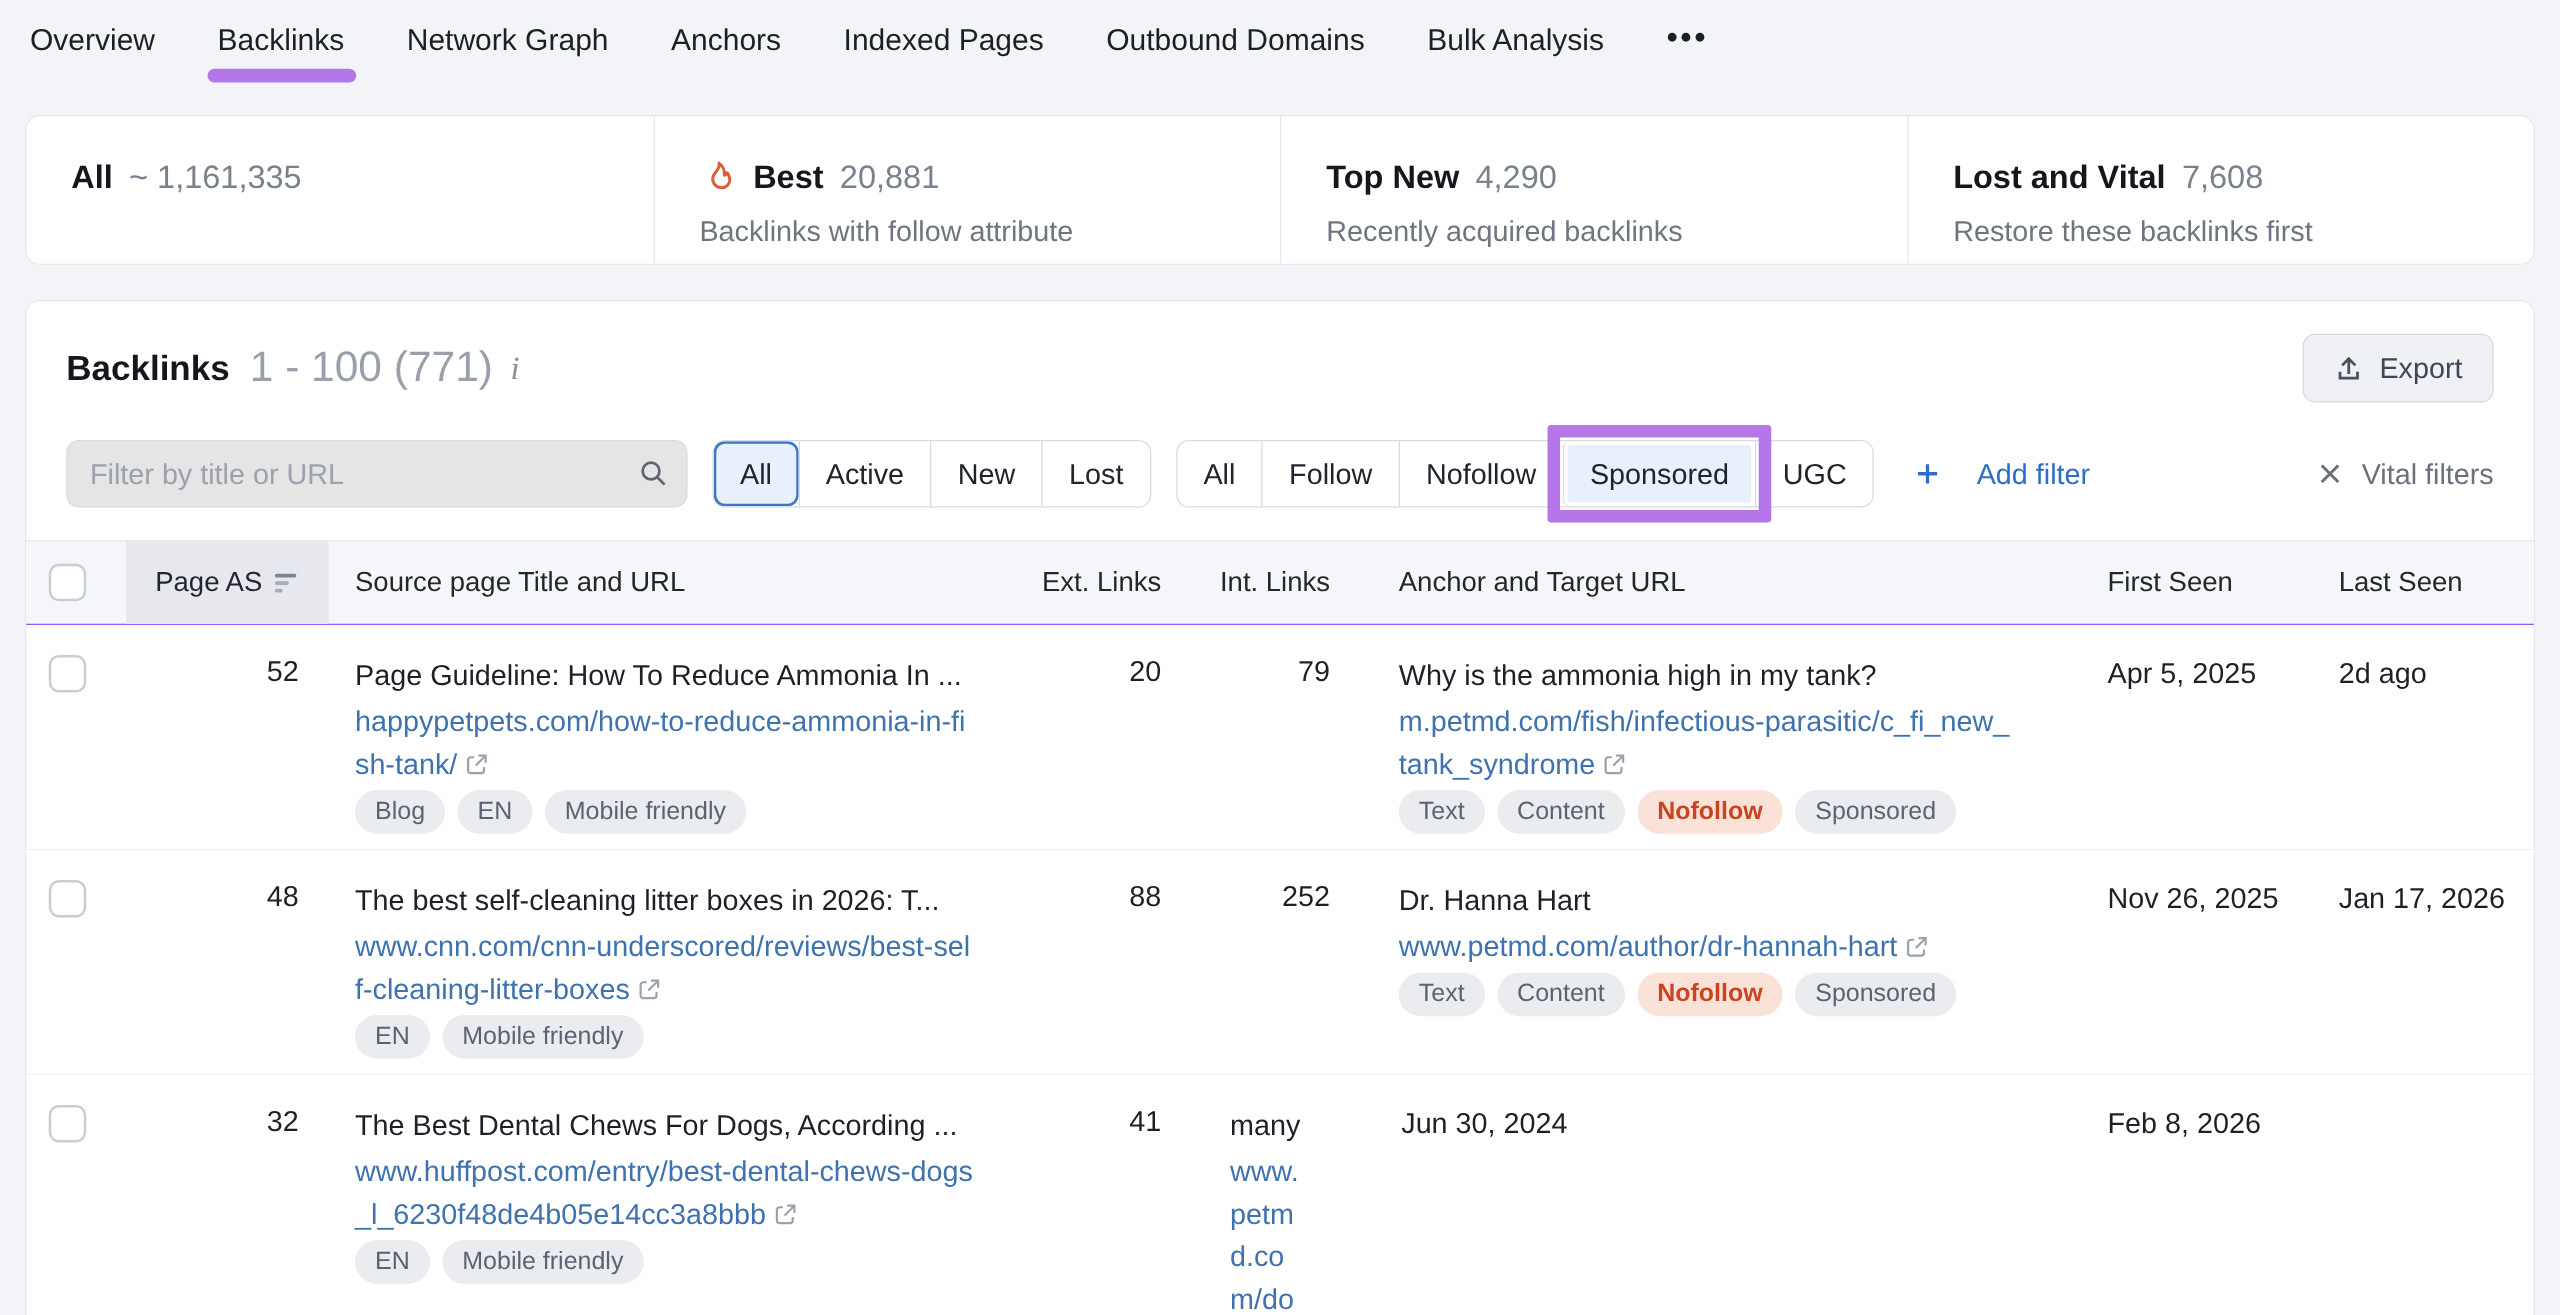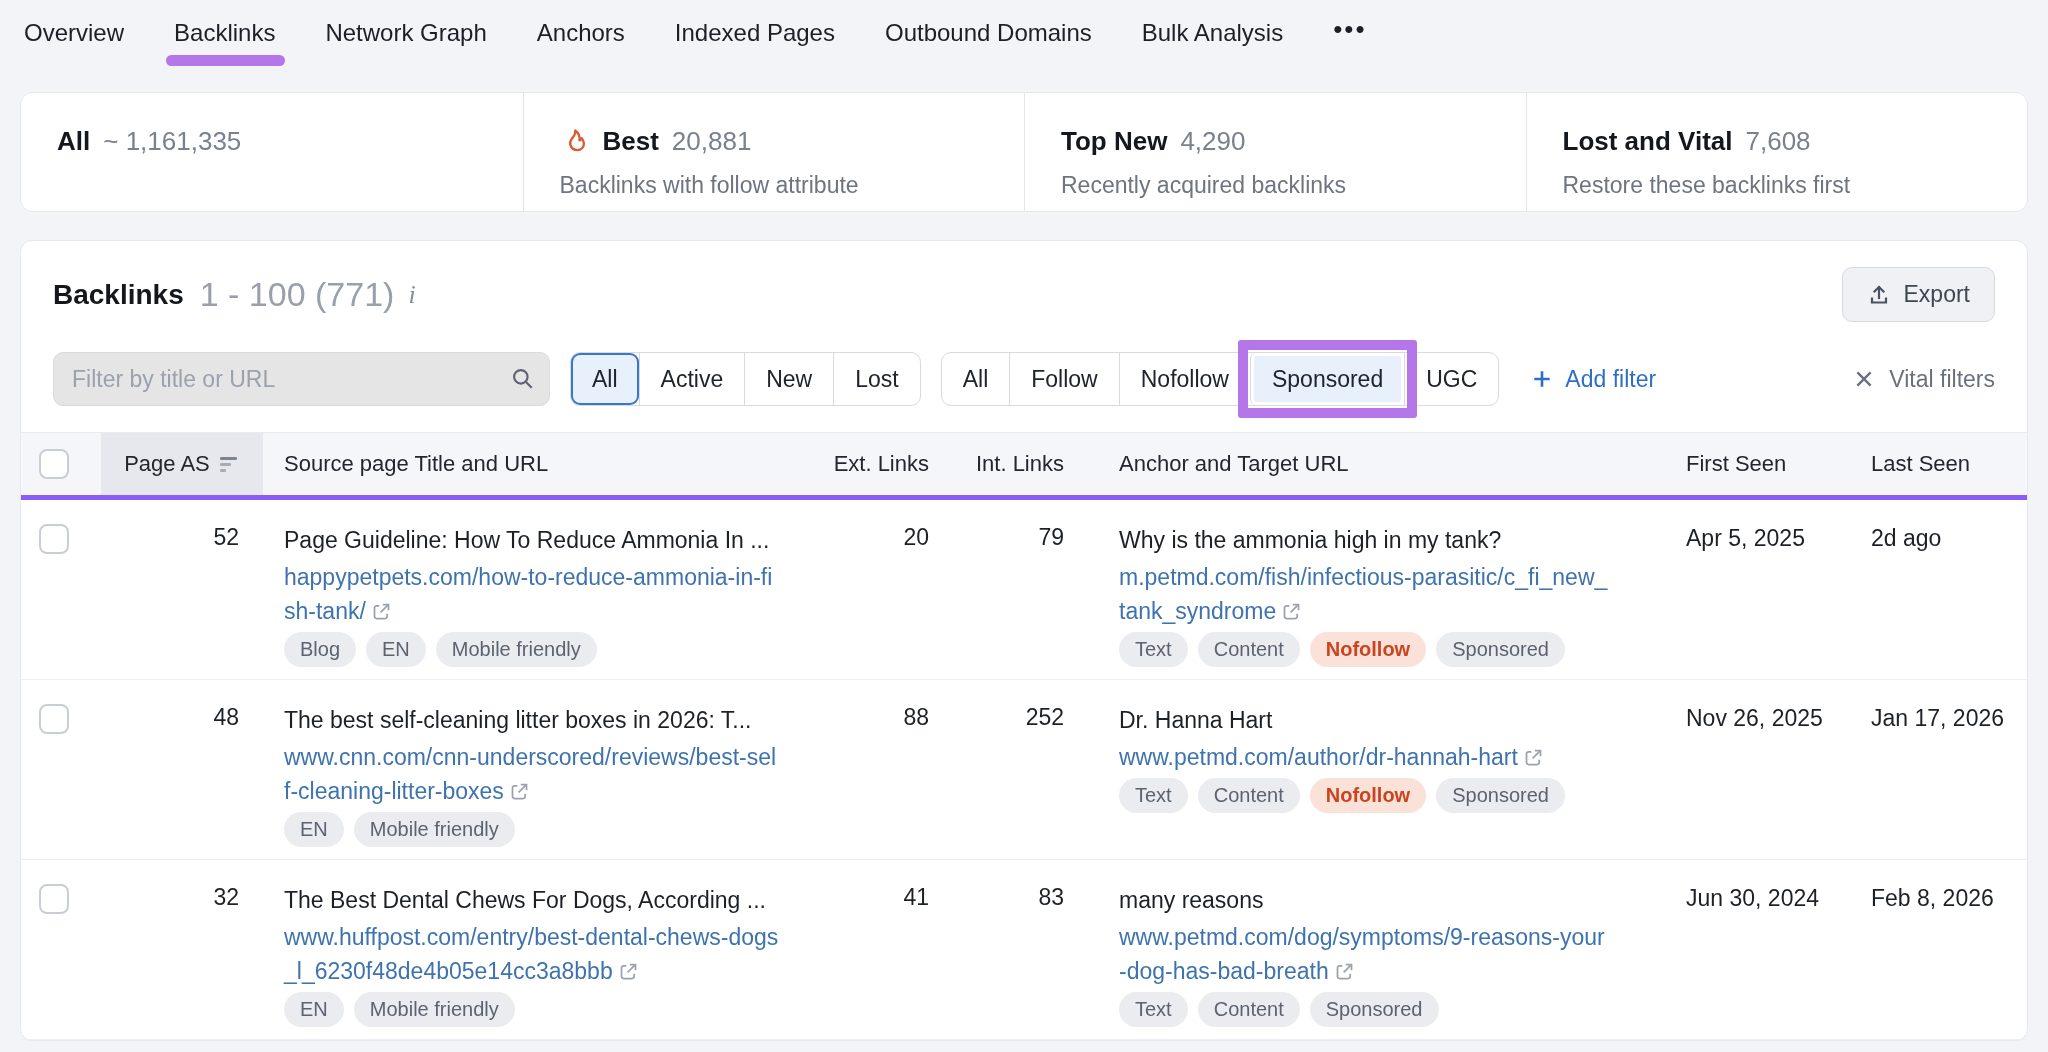--- a/index.html
+++ b/index.html
@@ -54,31 +54,31 @@
   .seg { display:flex; height:54px; background:#fff; border:1px solid #d8dae1; border-radius:10px; }
   .seg-btn { position:relative; border:none; background:none; padding:0 21px;
     font:400 23px "Liberation Sans",sans-serif; color:#20242c; cursor:pointer; }
   .seg-btn + .seg-btn { border-left:1px solid #d8dae1; }
   .seg-btn.selected { background:var(--selBg); box-shadow:inset 0 0 0 2px var(--selBorder);
     border-radius:9px; }
   .seg-btn.selected.annotated { box-shadow:inset 0 0 0 3px #fff; border-radius:6px; }
   .annotation-frame { position:absolute; inset:-13px; border:10px solid var(--accent);
     border-radius:3px; pointer-events:none; z-index:5; }
 
-  .add-filter { margin-left:12px; display:flex; align-items:center; gap:12px; background:none; border:none;
+  .add-filter { margin-left:12px; display:flex; align-items:center; gap:28px; background:none; border:none;
     color:var(--action); font-size:23px; cursor:pointer; }
   .add-filter svg { stroke:var(--action); }
   .clear-filters { margin-left:auto; display:flex; align-items:center; gap:14px; background:none; border:none;
     color:#6a707d; font-size:23px; cursor:pointer; }
   .clear-filters svg { stroke:#6a707d; }
 
   
   .tgrid { display:grid; grid-template-columns:62px 162px 558px 120px 135px 565px 185px 1fr;
     padding-left:18px; }
-  .thead { height:68px; background:#f5f6f9; border-top:1px solid #e9ebef; border-bottom:5px solid #8b5cf6; }
+  .thead { height:68px; background:#f5f6f9; border-top:1px solid #e9ebef; border-bottom:1px solid #8b5cf6; }
   .th { display:flex; align-items:center; font-size:22px; color:#23262e; }
   .th-as { background:#e7e8ed; justify-content:center; gap:10px; cursor:pointer; }
   .th-source { padding-left:21px; }
   .th-num { justify-content:flex-end; padding-right:12px; }
   .th-anchor { padding-left:43px; }
   .th-date { padding-left:45px; }
   .thead .c-check { display:flex; align-items:center; }
 
   .trow { border-bottom:1px solid #edeef2; min-height:180px; }
   .checkbox { width:30px; height:30px; border:2px solid #c9cdd6; border-radius:8px;
@@ -282,21 +282,20 @@
         <div class="c-as">32</div>
         <div class="c-source"><div class="row-title">The Best Dental Chews For Dogs, According ...</div><a class="row-link">www.huffpost.com/entry/best-dental-chews-dogs_l_6230f48de4b05e14cc3a8bbb<svg class="ext-ic" width="21" height="21" viewBox="0 0 24 24">
               <path d="M9.5 5.5H6.5A2.5 2.5 0 0 0 4 8v9.5A2.5 2.5 0 0 0 6.5 20H16a2.5 2.5 0 0 0 2.5-2.5V14.5"></path>
               <path d="M13.5 4H20v6.5"></path>
               <path d="M19.5 4.5L11 13"></path>
             </svg></a><div class="badges">
             <span class="badge">EN</span>
             <span class="badge">Mobile friendly</span>
           </div></div>
         <div class="c-num">41</div>
-        <div class="c-num">83</div>
         <div class="c-anchor"><div class="row-anchor">many reasons</div><a class="row-link">www.petmd.com/dog/symptoms/9-reasons-your-dog-has-bad-breath<svg class="ext-ic" width="21" height="21" viewBox="0 0 24 24">
               <path d="M9.5 5.5H6.5A2.5 2.5 0 0 0 4 8v9.5A2.5 2.5 0 0 0 6.5 20H16a2.5 2.5 0 0 0 2.5-2.5V14.5"></path>
               <path d="M13.5 4H20v6.5"></path>
               <path d="M19.5 4.5L11 13"></path>
             </svg></a><div class="badges">
             <span class="badge">Text</span>
             <span class="badge">Content</span>
             <span class="badge">Sponsored</span>
           </div></div>
         <div class="c-date">Jun 30, 2024</div>

